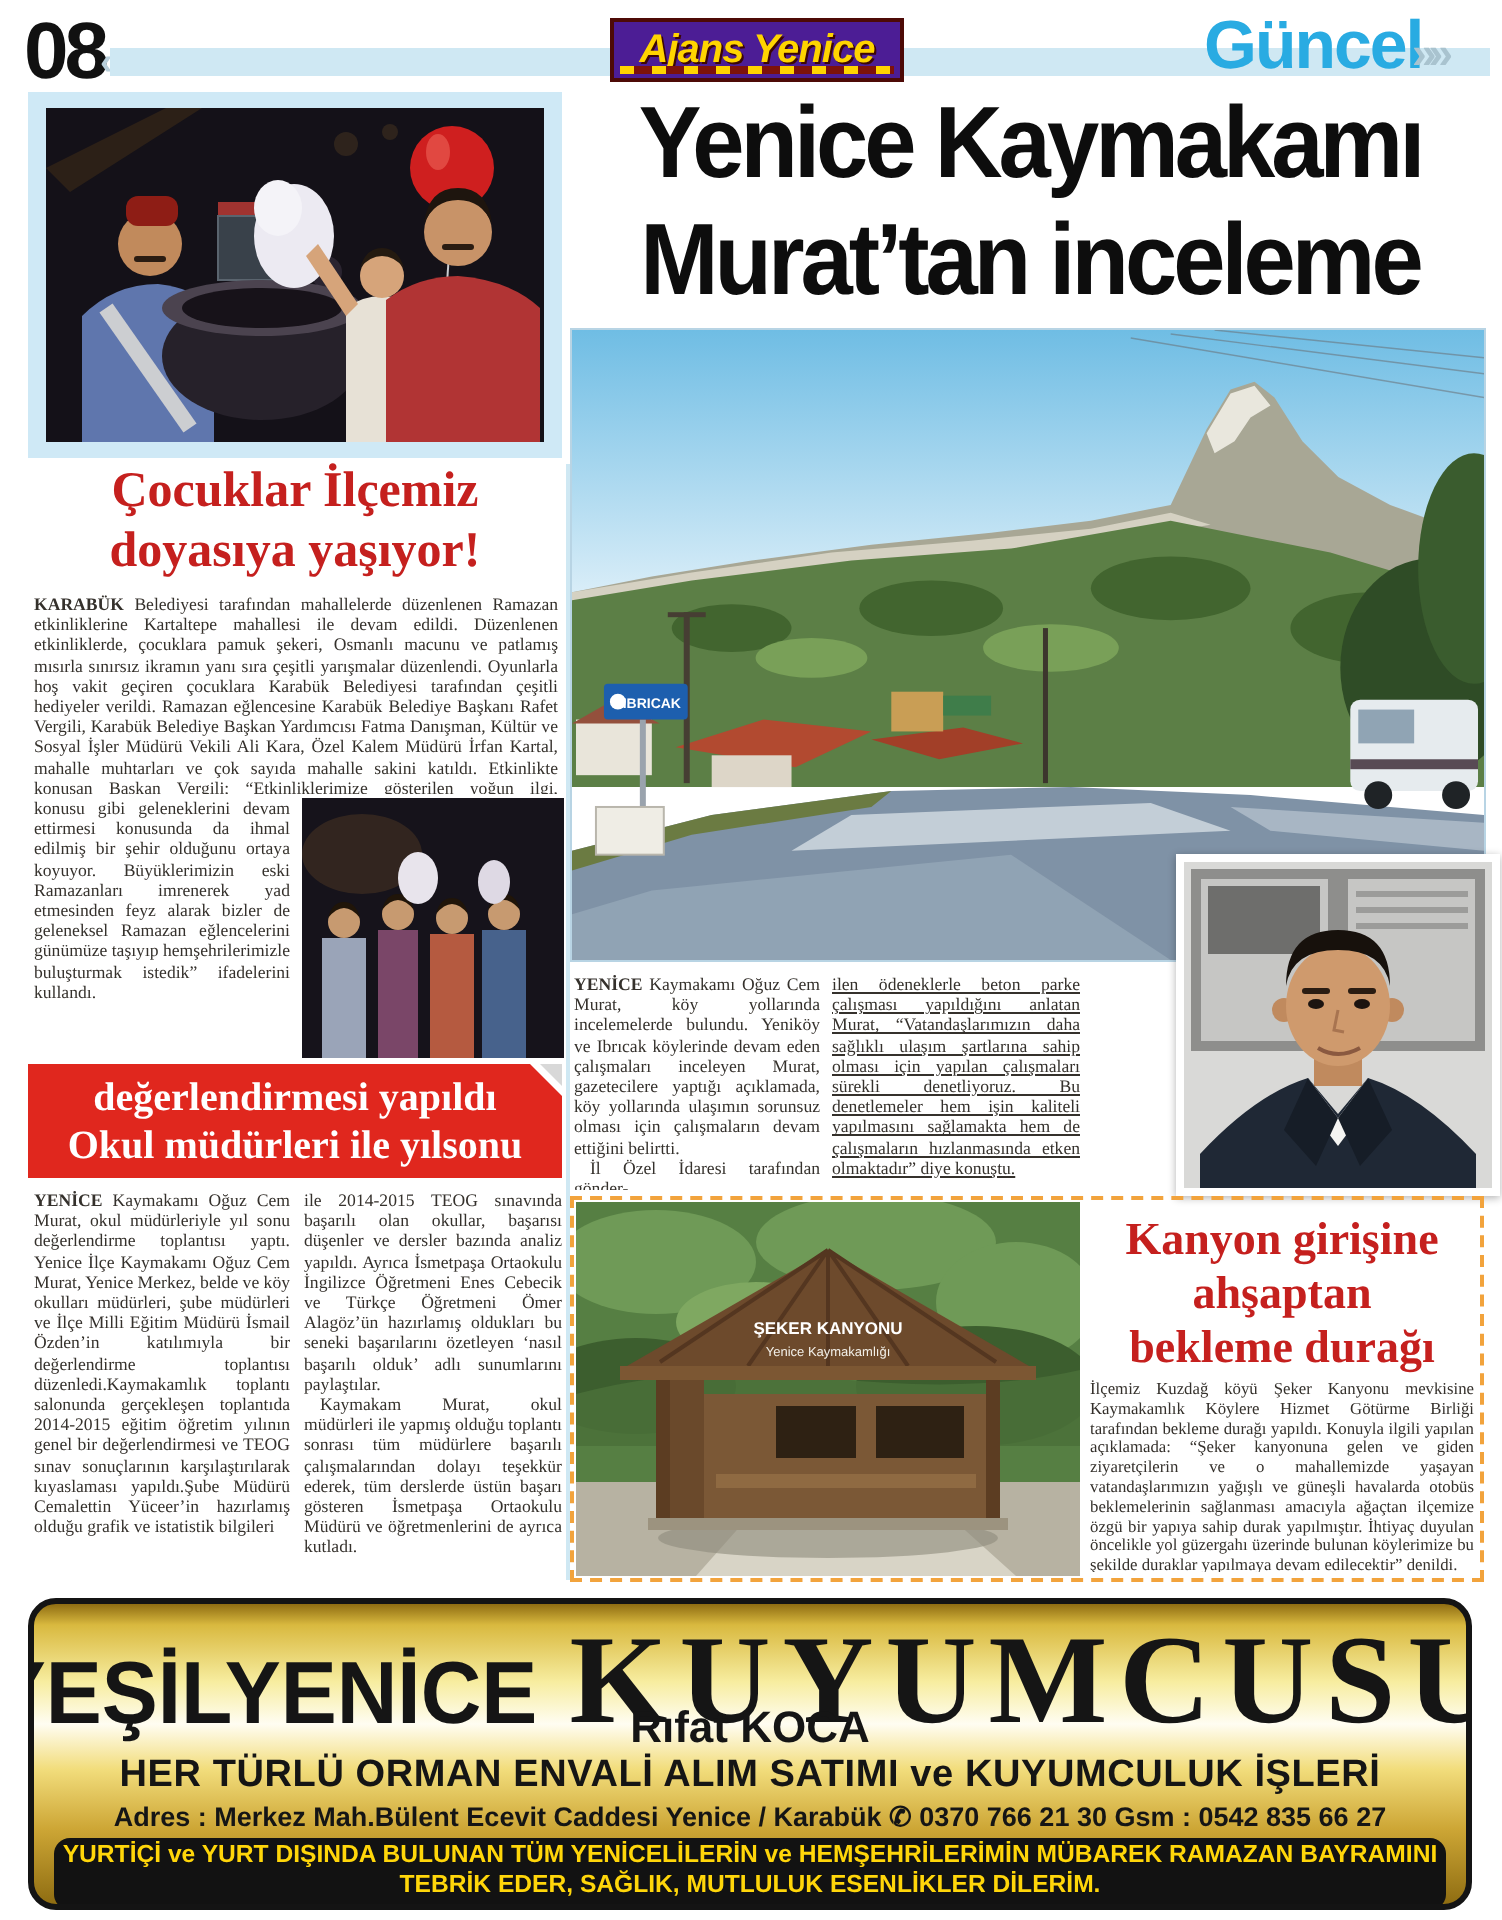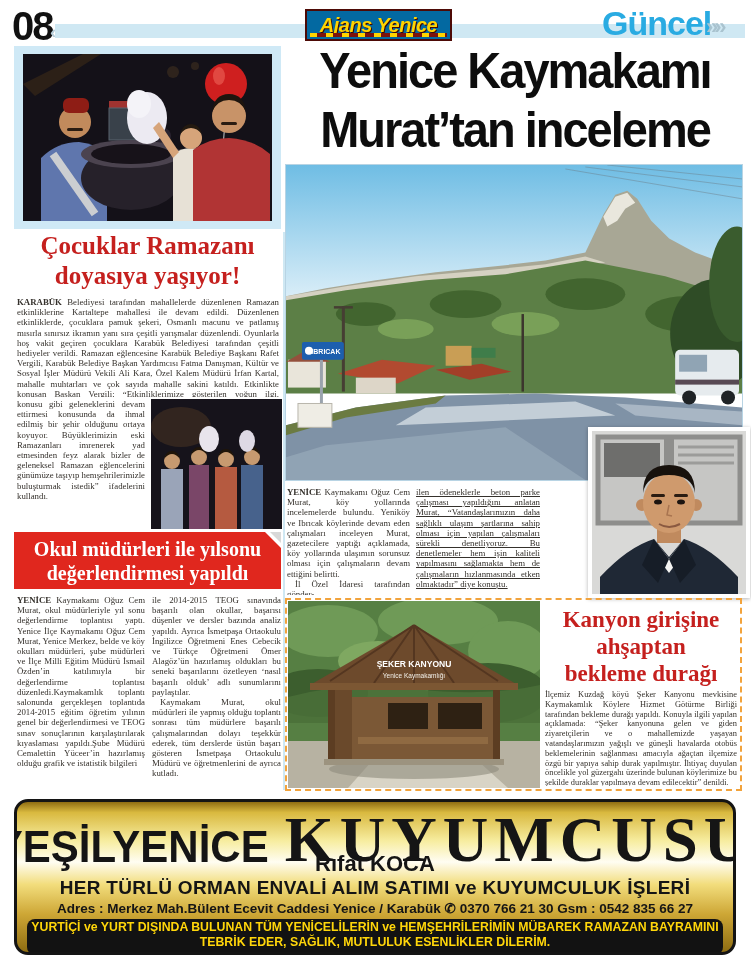--- a/index.html
+++ b/index.html
@@ -5,21 +5,21 @@
   html,body{margin:0;padding:0;background:#ffffff;}
   #page{position:relative;width:751px;height:960px;background:#fff;overflow:hidden;
         font-family:"Liberation Serif",serif;color:#35312c;}
   .abs{position:absolute;}
 
   
   #page-number{left:12px;top:4px;font:bold 40px "Liberation Sans",sans-serif;color:#111;letter-spacing:-2px;}
   #chevrons-left{left:50px;top:21px;color:#b9cfdb;font:bold 19px "Liberation Sans",sans-serif;letter-spacing:-4px;}
   #issue-date{left:66px;top:8px;font:italic bold 11px "Liberation Serif",serif;color:#222;margin-top:44px;}
   #blue-bar{left:55px;top:24px;width:690px;height:14px;background:#cfe8f3;}
-  #masthead{left:305px;top:9px;width:147px;height:32px;background:#0369a1;border:2px solid #4d0a06;
+  #masthead{left:305px;top:9px;width:147px;height:32px;background:#4c1d95;border:2px solid #4d0a06;
             display:flex;align-items:center;justify-content:center;box-sizing:border-box;}
   #masthead-text{color:#ffd400;font:bold italic 20px "Liberation Sans",sans-serif;letter-spacing:-0.5px;
                  text-shadow:1px 1px 0 #3d0703;}
   #masthead-strip{position:absolute;left:3px;right:3px;bottom:2px;height:4px;
                   background:repeating-linear-gradient(90deg,#ffd400 0 7px,#7d120b 7px 16px);}
   #section-label{left:602px;top:4px;font:bold 34px "Liberation Sans",sans-serif;color:#29abe2;letter-spacing:-1px;text-align:center;}
   #chevrons-right{left:706px;top:14px;color:#a9c3cf;font:bold 22px "Liberation Sans",sans-serif;letter-spacing:-4px;}
 
   
   .small-text{font-size:8.8px;line-height:10.2px;text-align:justify;}
@@ -118,21 +118,21 @@
       <circle cx="168" cy="84" r="11" fill="#d6a47a"></circle>
       <path d="M157,80 Q160,70 168,70 Q176,70 179,80 Q174,74 168,74 Q162,74 157,80 Z" fill="#241a10"></path>
       <path d="M170,167 L170,96 Q186,84 206,84 Q232,86 247,100 L247,167 Z" fill="#b13434"></path>
       <circle cx="206" cy="62" r="17" fill="#c89368"></circle>
       <path d="M189,58 Q191,40 206,40 Q221,40 223,58 Q218,46 206,46 Q194,46 189,58 Z" fill="#1e150e"></path>
       <rect x="198" y="68" width="16" height="3" rx="1.5" fill="#2a1c12"></rect>
     </svg>
   </div>
 
   <div class="abs red-serif" id="left-headline">
-    <span style="display:block">Çocuklar Ramazanı</span>
+    <span style="display:block">Çocuklar İlçemiz</span>
     <span style="display:block">doyasıya yaşıyor!</span>
   </div>
 
   <div class="abs small-text" id="left-body-wide">
     <p><b class="lead">KARABÜK</b>
        <span>Belediyesi tarafından mahallelerde düzenlenen Ramazan etkinliklerine Kartaltepe mahallesi ile devam edildi. Düzenlenen etkinliklerde, çocuklara pamuk şekeri, Osmanlı macunu ve patlamış mısırla sınırsız ikramın yanı sıra çeşitli yarışmalar düzenlendi. Oyunlarla hoş vakit geçiren çocuklara Karabük Belediyesi tarafından çeşitli hediyeler verildi. Ramazan eğlencesine Karabük Belediye Başkanı Rafet Vergili, Karabük Belediye Başkan Yardımcısı Fatma Danışman, Kültür ve Sosyal İşler Müdürü Vekili Ali Kara, Özel Kalem Müdürü İrfan Kartal, mahalle muhtarları ve çok sayıda mahalle sakini katıldı. Etkinlikte konuşan Başkan Vergili; “Etkinliklerimize gösterilen yoğun ilgi, Karabük’ün bugüne dek hizmet görme</span></p>
   </div>
 
   <div class="abs small-text" id="left-body-narrow">
     <p><span>konusu gibi geleneklerini devam ettirmesi konusunda da ihmal edilmiş bir şehir olduğunu ortaya koyuyor. Büyüklerimizin eski Ramazanları imrenerek yad etmesinden feyz alarak bizler de geleneksel Ramazan eğlencelerini günümüze taşıyıp hemşehrilerimizle buluşturmak istedik” ifadelerini kullandı.</span></p>
@@ -153,22 +153,22 @@
         <path d="M67,58 Q69,50 75,50 Q81,50 83,58 Q79,53 75,53 Q71,53 67,58Z" fill="#201509"></path>
       <rect x="90" y="66" width="22" height="64" fill="#47628c"></rect>
         <circle cx="101" cy="58" r="8" fill="#c79a70"></circle>
         <path d="M93,56 Q95,48 101,48 Q107,48 109,56 Q105,51 101,51 Q97,51 93,56Z" fill="#201509"></path>
       <ellipse cx="58" cy="40" rx="10" ry="13" fill="#e8e4ec"></ellipse>
       <ellipse cx="96" cy="42" rx="8" ry="11" fill="#ded9e4"></ellipse>
     </svg>
   </div>
 
   <div class="abs" id="school-box">
+    <span style="display:block">değerlendirmesi yapıldı</span>
     <span style="display:block">Okul müdürleri ile yılsonu</span>
-    <span style="display:block">değerlendirmesi yapıldı</span>
     <span class="fold1"></span>
     <span class="fold2"></span>
   </div>
 
   <div class="abs small-text" id="school-col1">
     <p><b class="lead">YENİCE</b>
        <span>Kaymakamı Oğuz Cem Murat, okul müdürleriyle yıl sonu değerlendirme toplantısı yaptı. Yenice İlçe Kaymakamı Oğuz Cem Murat, Yenice Merkez, belde ve köy okulları müdürleri, şube müdürleri ve İlçe Milli Eğitim Müdürü İsmail Özden’in katılımıyla bir değerlendirme toplantısı düzenledi.Kaymakamlık toplantı salonunda gerçekleşen toplantıda 2014-2015 eğitim öğretim yılının genel bir değerlendirmesi ve TEOG sınav sonuçlarının karşılaştırılarak kıyaslaması yapıldı.Şube Müdürü Cemalettin Yüceer’in hazırlamış olduğu grafik ve istatistik bilgileri</span></p>
   </div>
   <div class="abs small-text" id="school-col2">
     <p>ile 2014-2015 TEOG sınavında başarılı olan okullar, başarısı düşenler ve dersler bazında analiz yapıldı. Ayrıca İsmetpaşa Ortaokulu İngilizce Öğretmeni Enes Cebecik ve Türkçe Öğretmeni Ömer Alagöz’ün hazırlamış oldukları bu seneki başarılarını özetleyen ‘nasıl başarılı olduk’ adlı sunumlarını paylaştılar.</p>

